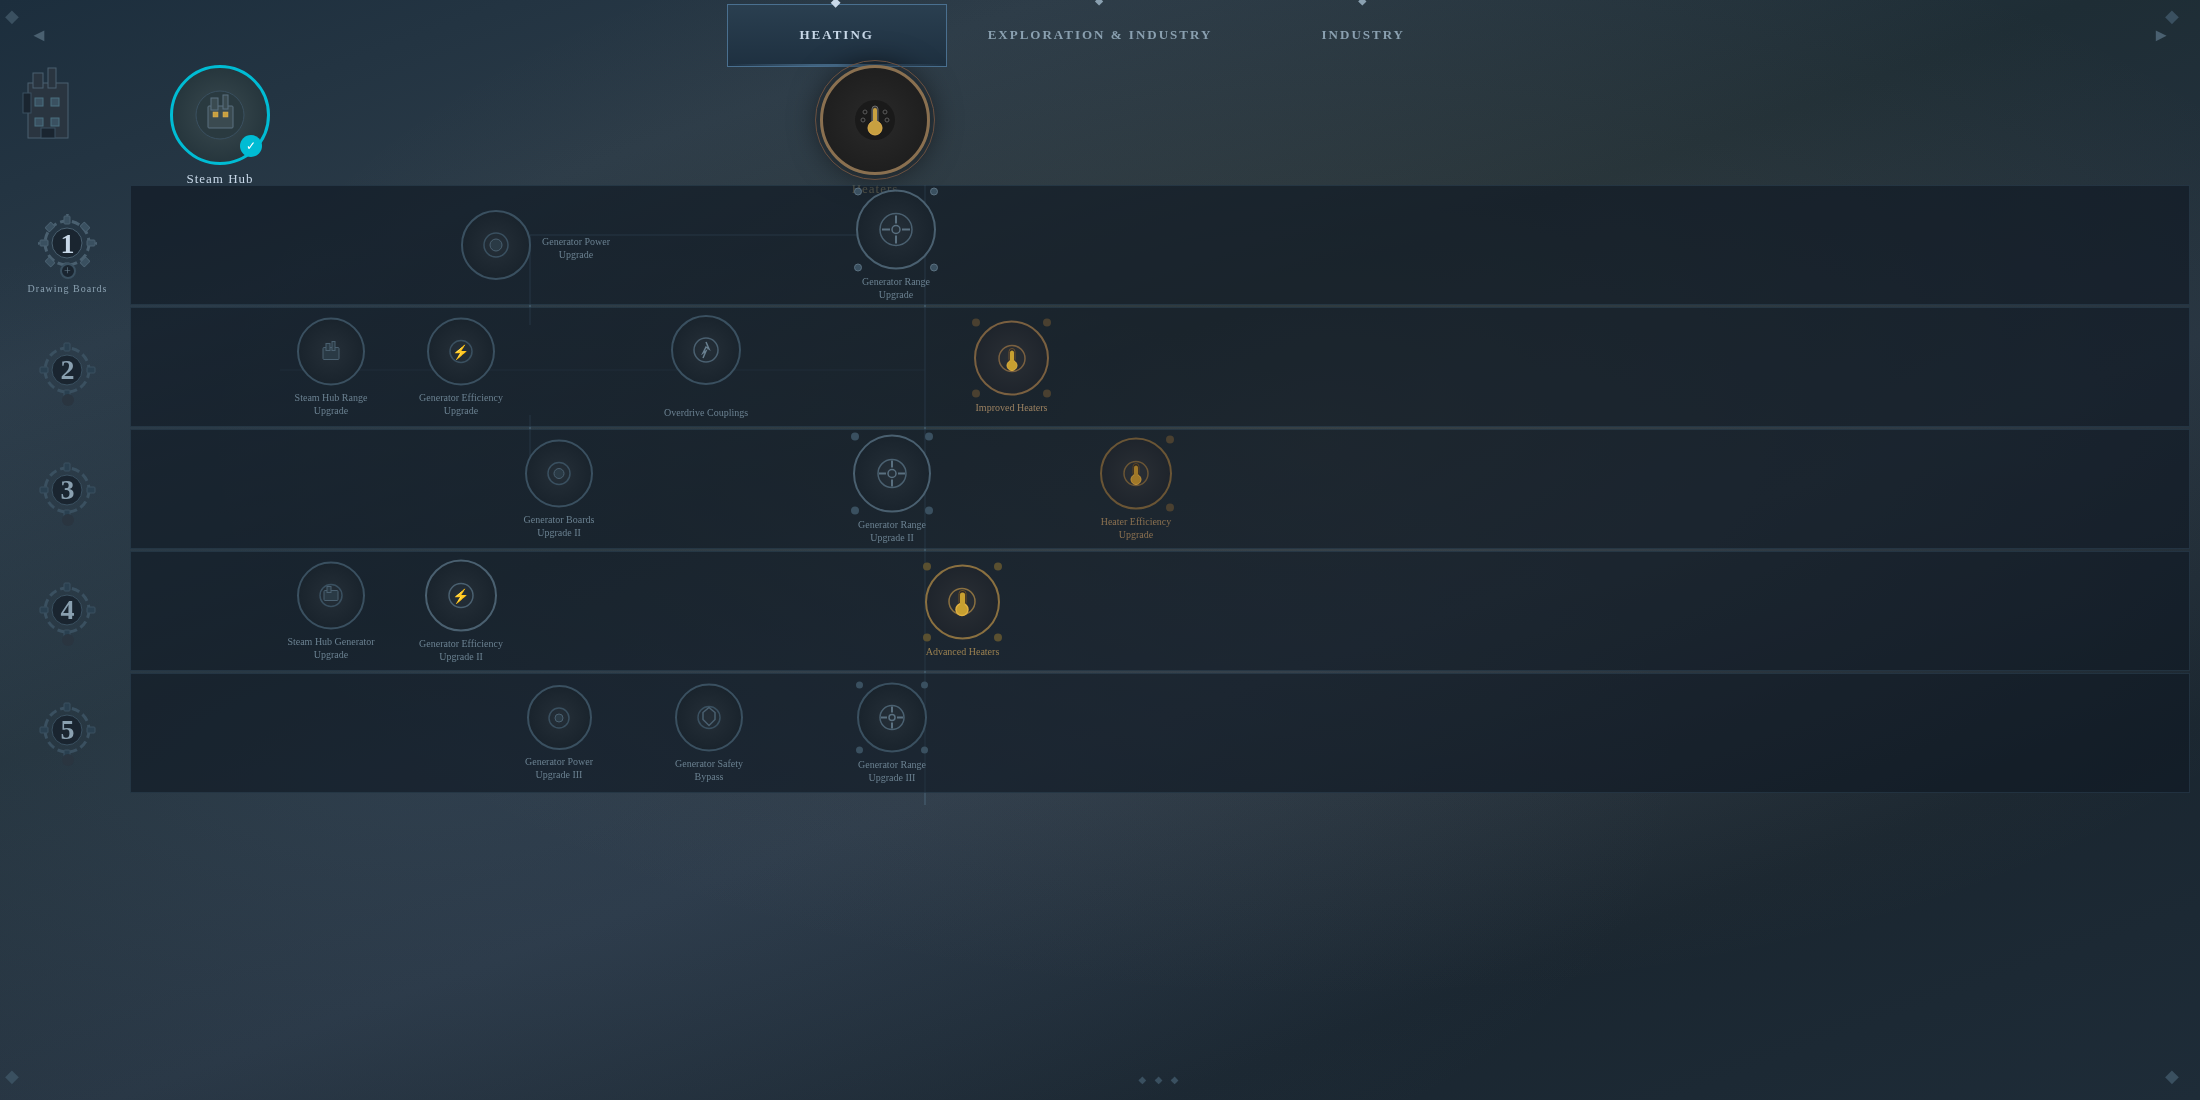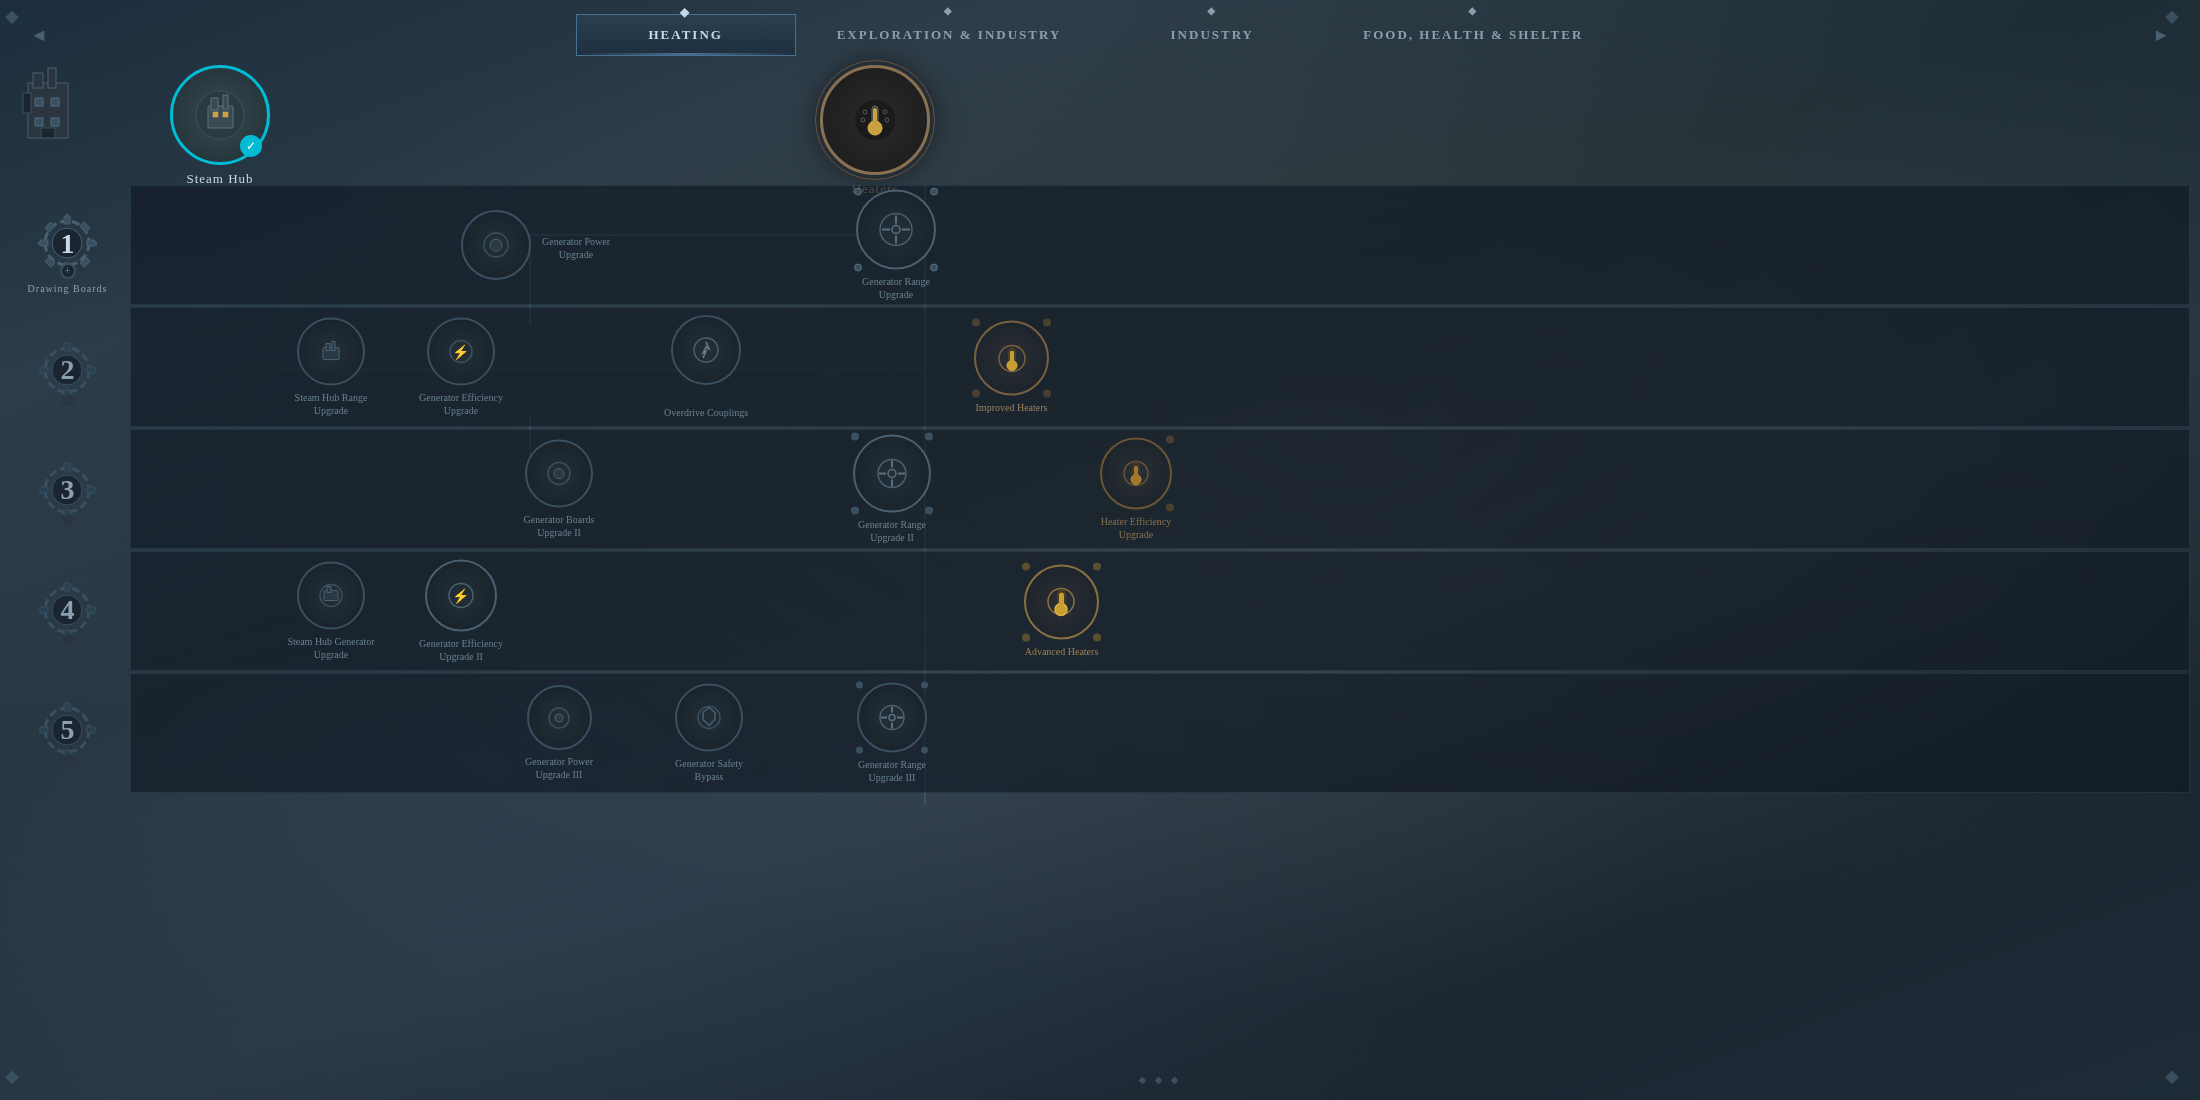--- a/index.html
+++ b/index.html
@@ -33,21 +33,21 @@
       left: 0;
       right: 0;
       height: 70px;
       display: flex;
       align-items: center;
       justify-content: center;
       gap: 0;
     }
 
     .nav-tab {
-      height: 42px;
+      height: 63px;
       display: flex;
       align-items: center;
       justify-content: center;
       cursor: pointer;
       letter-spacing: 2px;
       font-size: 13px;
       font-weight: bold;
       position: relative;
     }
 
@@ -256,23 +256,20 @@
 
   <div class="nav-tab nav-tab-heating">
     <span>HEATING</span>
     <div class="nav-line"></div>
   </div>
   <div class="nav-tab nav-tab-other">
     <span>EXPLORATION &amp; INDUSTRY</span>
   </div>
   <div class="nav-tab nav-tab-other">
     <span>INDUSTRY</span>
-  </div>
-  <div class="nav-tab nav-tab-other">
-    <span>FOOD, HEALTH &amp; SHELTER</span>
   </div>
 </div>
 
 <div class="building-icons">
   <div class="building-small">
 
     <svg width="70" height="85" viewBox="0 0 70 85">
       <rect x="15" y="20" width="40" height="55" fill="#2a3540" stroke="#4a6070" stroke-width="1"></rect>
       <rect x="20" y="10" width="10" height="15" fill="#2a3540" stroke="#4a6070" stroke-width="1"></rect>
       <rect x="35" y="5" width="8" height="20" fill="#2a3540" stroke="#4a6070" stroke-width="1"></rect>
@@ -587,21 +584,21 @@
     <div style="position:absolute; left:285px; top:50%; transform:translateY(-50%); display:flex; flex-direction:column; align-items:center;">
       <div style="width:72px; height:72px; border-radius:50%; background:radial-gradient(circle,#252f38 0%,#151f28 100%); border:2px solid #4a6070; display:flex; align-items:center; justify-content:center;">
         <svg width="30" height="30" viewBox="0 0 30 30">
           <circle cx="15" cy="15" r="12" fill="none" stroke="#4a6070" stroke-width="1.5"></circle>
           <text x="15" y="20" text-anchor="middle" fill="#5a7080" font-size="14">⚡</text>
         </svg>
       </div>
       <div style="margin-top:5px; font-size:10px; color:#6a8090; text-align:center; max-width:90px; line-height:1.3;">Generator Efficiency Upgrade II</div>
     </div>
 
-    <div style="position:absolute; left:893px; top:50%; transform:translateY(-50%); display:flex; flex-direction:column; align-items:center;">
+    <div style="position:absolute; left:794px; top:50%; transform:translateY(-50%); display:flex; flex-direction:column; align-items:center;">
       <div style="width:75px; height:75px; border-radius:50%; background:radial-gradient(circle,#2a2f35 0%,#1a2028 100%); border:2px solid #8a7040; display:flex; align-items:center; justify-content:center; position:relative;">
         <svg width="33" height="33" viewBox="0 0 33 33">
           <circle cx="16" cy="16" r="13" fill="none" stroke="#8a7040" stroke-width="1.5"></circle>
           <rect x="13" y="5" width="7" height="15" fill="#2a2525" stroke="#6a5025" stroke-width="1" rx="3"></rect>
           <circle cx="16" cy="24" r="6" fill="#c8a030" stroke="#e0b040" stroke-width="1.5"></circle>
           <rect x="14" y="7" width="5" height="13" fill="#c8a030" rx="2"></rect>
         </svg>
         <div style="position:absolute; top:-4px; left:-4px; width:8px; height:8px; border-radius:50%; background:#5a5030;"></div>
         <div style="position:absolute; top:-4px; right:-4px; width:8px; height:8px; border-radius:50%; background:#5a5030;"></div>
         <div style="position:absolute; bottom:-4px; left:-4px; width:8px; height:8px; border-radius:50%; background:#5a5030;"></div>

